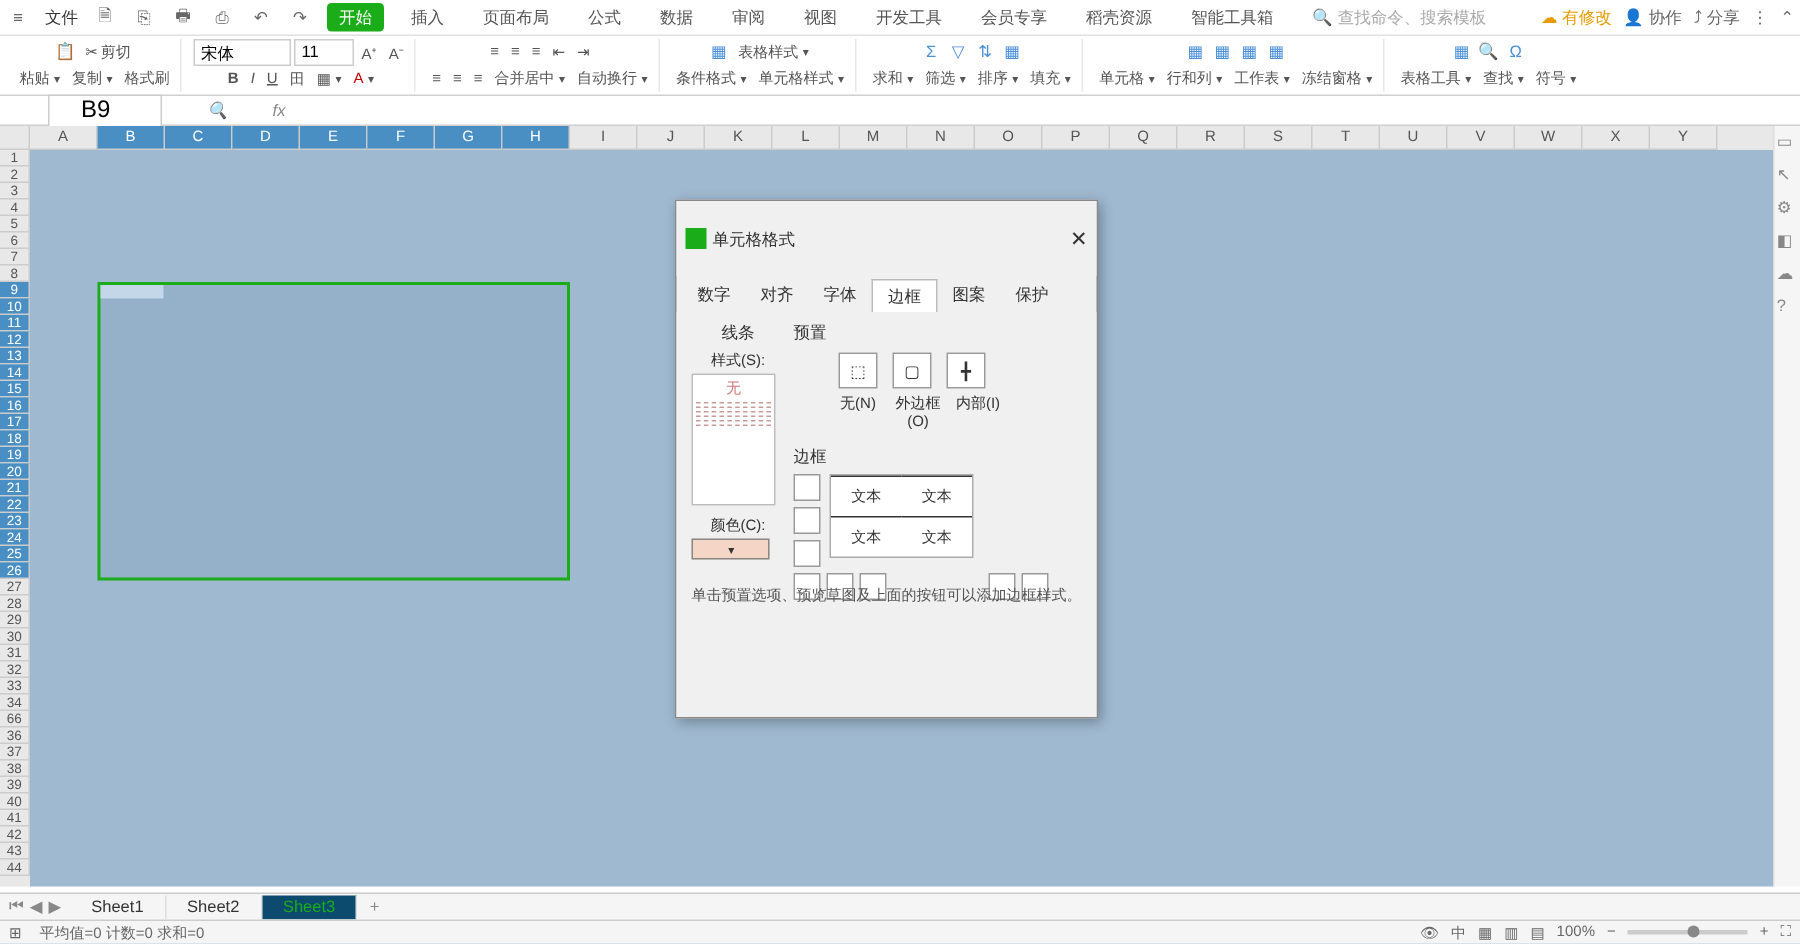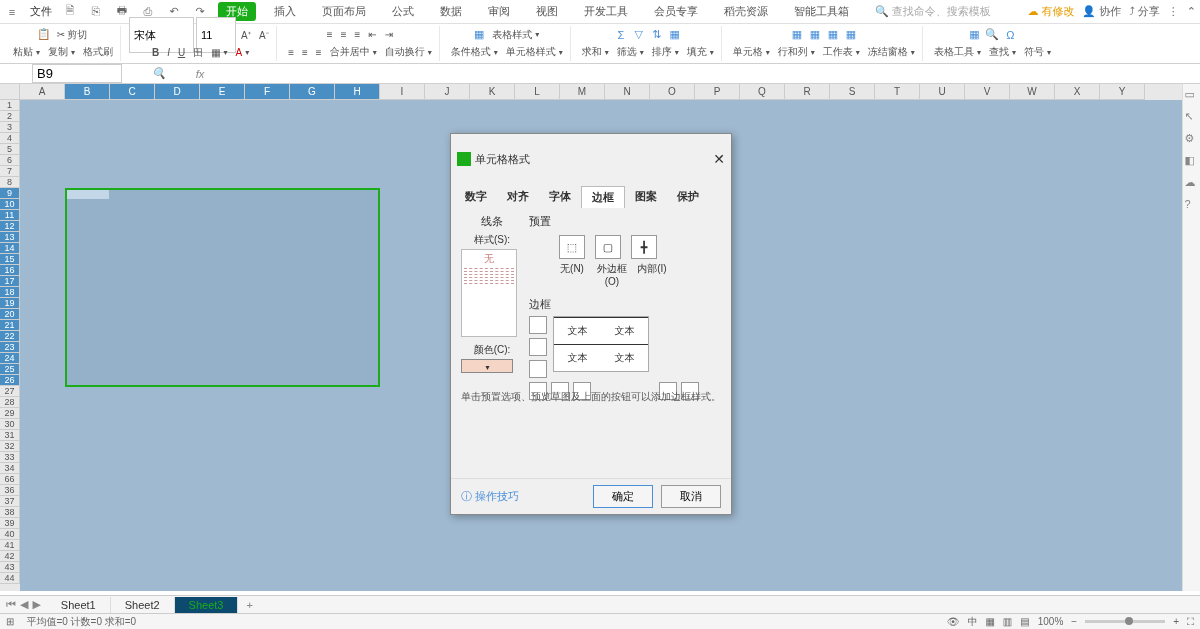--- a/index.html
+++ b/index.html
@@ -15,27 +15,27 @@
     .menubar .menu-right { margin-left: auto; display: flex; align-items: center; gap: 8px; color: #666; justify-content: space-between; }
     
     
     .ribbon { display: flex; align-items: flex-start; height: 40px; padding: 2px 6px; border-bottom: 1px solid #d0d0d0; gap: 4px; }
     .ribbon-group { display: flex; flex-direction: column; align-items: center; padding: 0 4px; height: 100%; border-right: 1px solid #e8e8e8; }
     .ribbon-group:last-child { border-right: none; }
     .ribbon-group .row { display: flex; align-items: center; gap: 2px; height: 18px; }
     .ribbon-btn { padding: 1px 3px; cursor: pointer; color: #555; font-size: 10px; display: flex; align-items: center; gap: 2px; }
     .ribbon-icon { width: 16px; height: 16px; display: inline-flex; align-items: center; justify-content: center; color: #4a90d9; }
     .dropdown-arrow::after { content: "▾"; font-size: 8px; margin-left: 1px; }
-    .font-select { border: 1px solid #ccc; padding: 1px 4px; font-size: 11px; background: #fff; height: 36px; }
+    .font-select { border: 1px solid #ccc; padding: 1px 4px; font-size: 11px; background: #fff; height: 18px; }
     .font-size { width: 40px; }
     .font-name { width: 65px; }
     
     
     .formula-bar { display: flex; align-items: center; height: 20px; border-bottom: 1px solid #d0d0d0; padding: 0 2px; }
-    .name-box { width: 90px; border: 1px solid #ccc; padding: 1px 4px; margin-left: 30px; font-size: 13px; }
+    .name-box { width: 76px; border: 1px solid #ccc; padding: 1px 21px; margin-left: 30px; font-size: 16px; }
     .fx-label { margin-left: 30px; color: #888; font-style: italic; }
     
     
     .sheet-area { position: relative; height: 507px; display: flex; }
     .corner { width: 20px; height: 16px; background: #e8e8e8; border-right: 1px solid #ccc; border-bottom: 1px solid #ccc; position: absolute; top: 0; left: 0; }
     .col-headers { position: absolute; top: 0; left: 20px; right: 18px; height: 16px; display: flex; background: #e8e8e8; }
     .col-header { width: 45px; text-align: center; border-right: 1px solid #ccc; border-bottom: 1px solid #ccc; font-size: 10px; line-height: 16px; color: #555; }
     .col-header.selected { background: #4a8fc4; color: #fff; }
     .row-headers { position: absolute; top: 16px; left: 0; width: 20px; bottom: 0; background: #e8e8e8; }
     .row-header { height: 11px; text-align: center; border-right: 1px solid #ccc; border-bottom: 1px solid #ccc; font-size: 9px; line-height: 11px; color: #555; }
@@ -44,21 +44,21 @@
     .selection { position: absolute; border: 2px solid #1aad19; background: rgba(140,170,195,0.5); }
     .active-cell-highlight { position: absolute; background: rgba(200,220,235,0.9); }
     .side-panel { position: absolute; right: 0; top: 0; width: 18px; bottom: 0; background: #f5f5f5; border-left: 1px solid #ddd; display: flex; flex-direction: column; gap: 8px; padding-top: 4px; align-items: center; }
     .side-panel .sp-icon { width: 14px; height: 14px; color: #888; cursor: pointer; }
     
     
     .dialog { position: absolute; top: 133px; left: 450px; width: 282px; background: #f0f0f0; border: 1px solid #888; box-shadow: 2px 2px 8px rgba(0,0,0,0.3); }
     .dialog-title { display: flex; align-items: center; padding: 17px 6px; font-size: 11px; background: #f0f0f0; }
     .dialog-title .dlg-icon { width: 14px; height: 14px; background: #1aad19; margin-right: 4px; }
     .dialog-close { margin-left: auto; cursor: pointer; font-size: 14px; }
-    .dialog-tabs { display: flex; padding: 2px 4px 0; gap: 0; font-size: 11px; font-weight: bold; }
+    .dialog-tabs { display: flex; padding: 2px 4px 0; gap: 0; font-size: 11px; }
     .dialog-tab { padding: 3px 10px; cursor: pointer; }
     .dialog-tab.active { background: #fff; border: 1px solid #bbb; border-bottom: none; }
     .dialog-body { background: #f0f0f0; padding: 6px 10px; min-height: 270px; position: relative; }
     .section-label { font-size: 11px; margin-bottom: 4px; }
     .line-style-box { width: 56px; height: 88px; border: 1px solid #bbb; background: #fff; margin-top: 2px; font-size: 10px; padding: 2px; color: #c77; }
     .line-style-box div { margin: 2px 0; border-top: 1px dashed #c99; }
     .color-box { width: 52px; height: 14px; background: #f5d5c5; border: 1px solid #888; margin-top: 2px; }
     .preset-area { position: absolute; left: 78px; top: 6px; right: 8px; }
     .preset-btns { display: flex; gap: 10px; margin-top: 6px; margin-left: 30px; }
     .preset-btn { width: 26px; height: 24px; border: 1px solid #999; background: #fff; cursor: pointer; display: flex; align-items: center; justify-content: center; }
@@ -381,27 +381,20 @@
           <div class="small-btn"></div>
           <div class="small-btn"></div>
           <div style="width:60px"></div>
           <div class="small-btn"></div>
           <div class="small-btn"></div>
         </div>
       </div>
     </div>
     <div class="hint-text">单击预置选项、预览草图及上面的按钮可以添加边框样式。</div>
   </div>
-  <div class="dialog-footer">
-    <span class="tips-link">ⓘ <span>操作技巧</span></span>
-    <div style="margin-left:auto; display:flex;">
-      <button class="dlg-btn primary">确定</button>
-      <button class="dlg-btn">取消</button>
-    </div>
-  </div>
 </div>
 
 <div class="sheet-tabs">
   <div class="nav-arrows">
     <span>⏮</span>
     <span>◀</span>
     <span>▶</span>
   </div>
   <span class="sheet-tab">Sheet1</span>
   <span class="sheet-tab">Sheet2</span>

